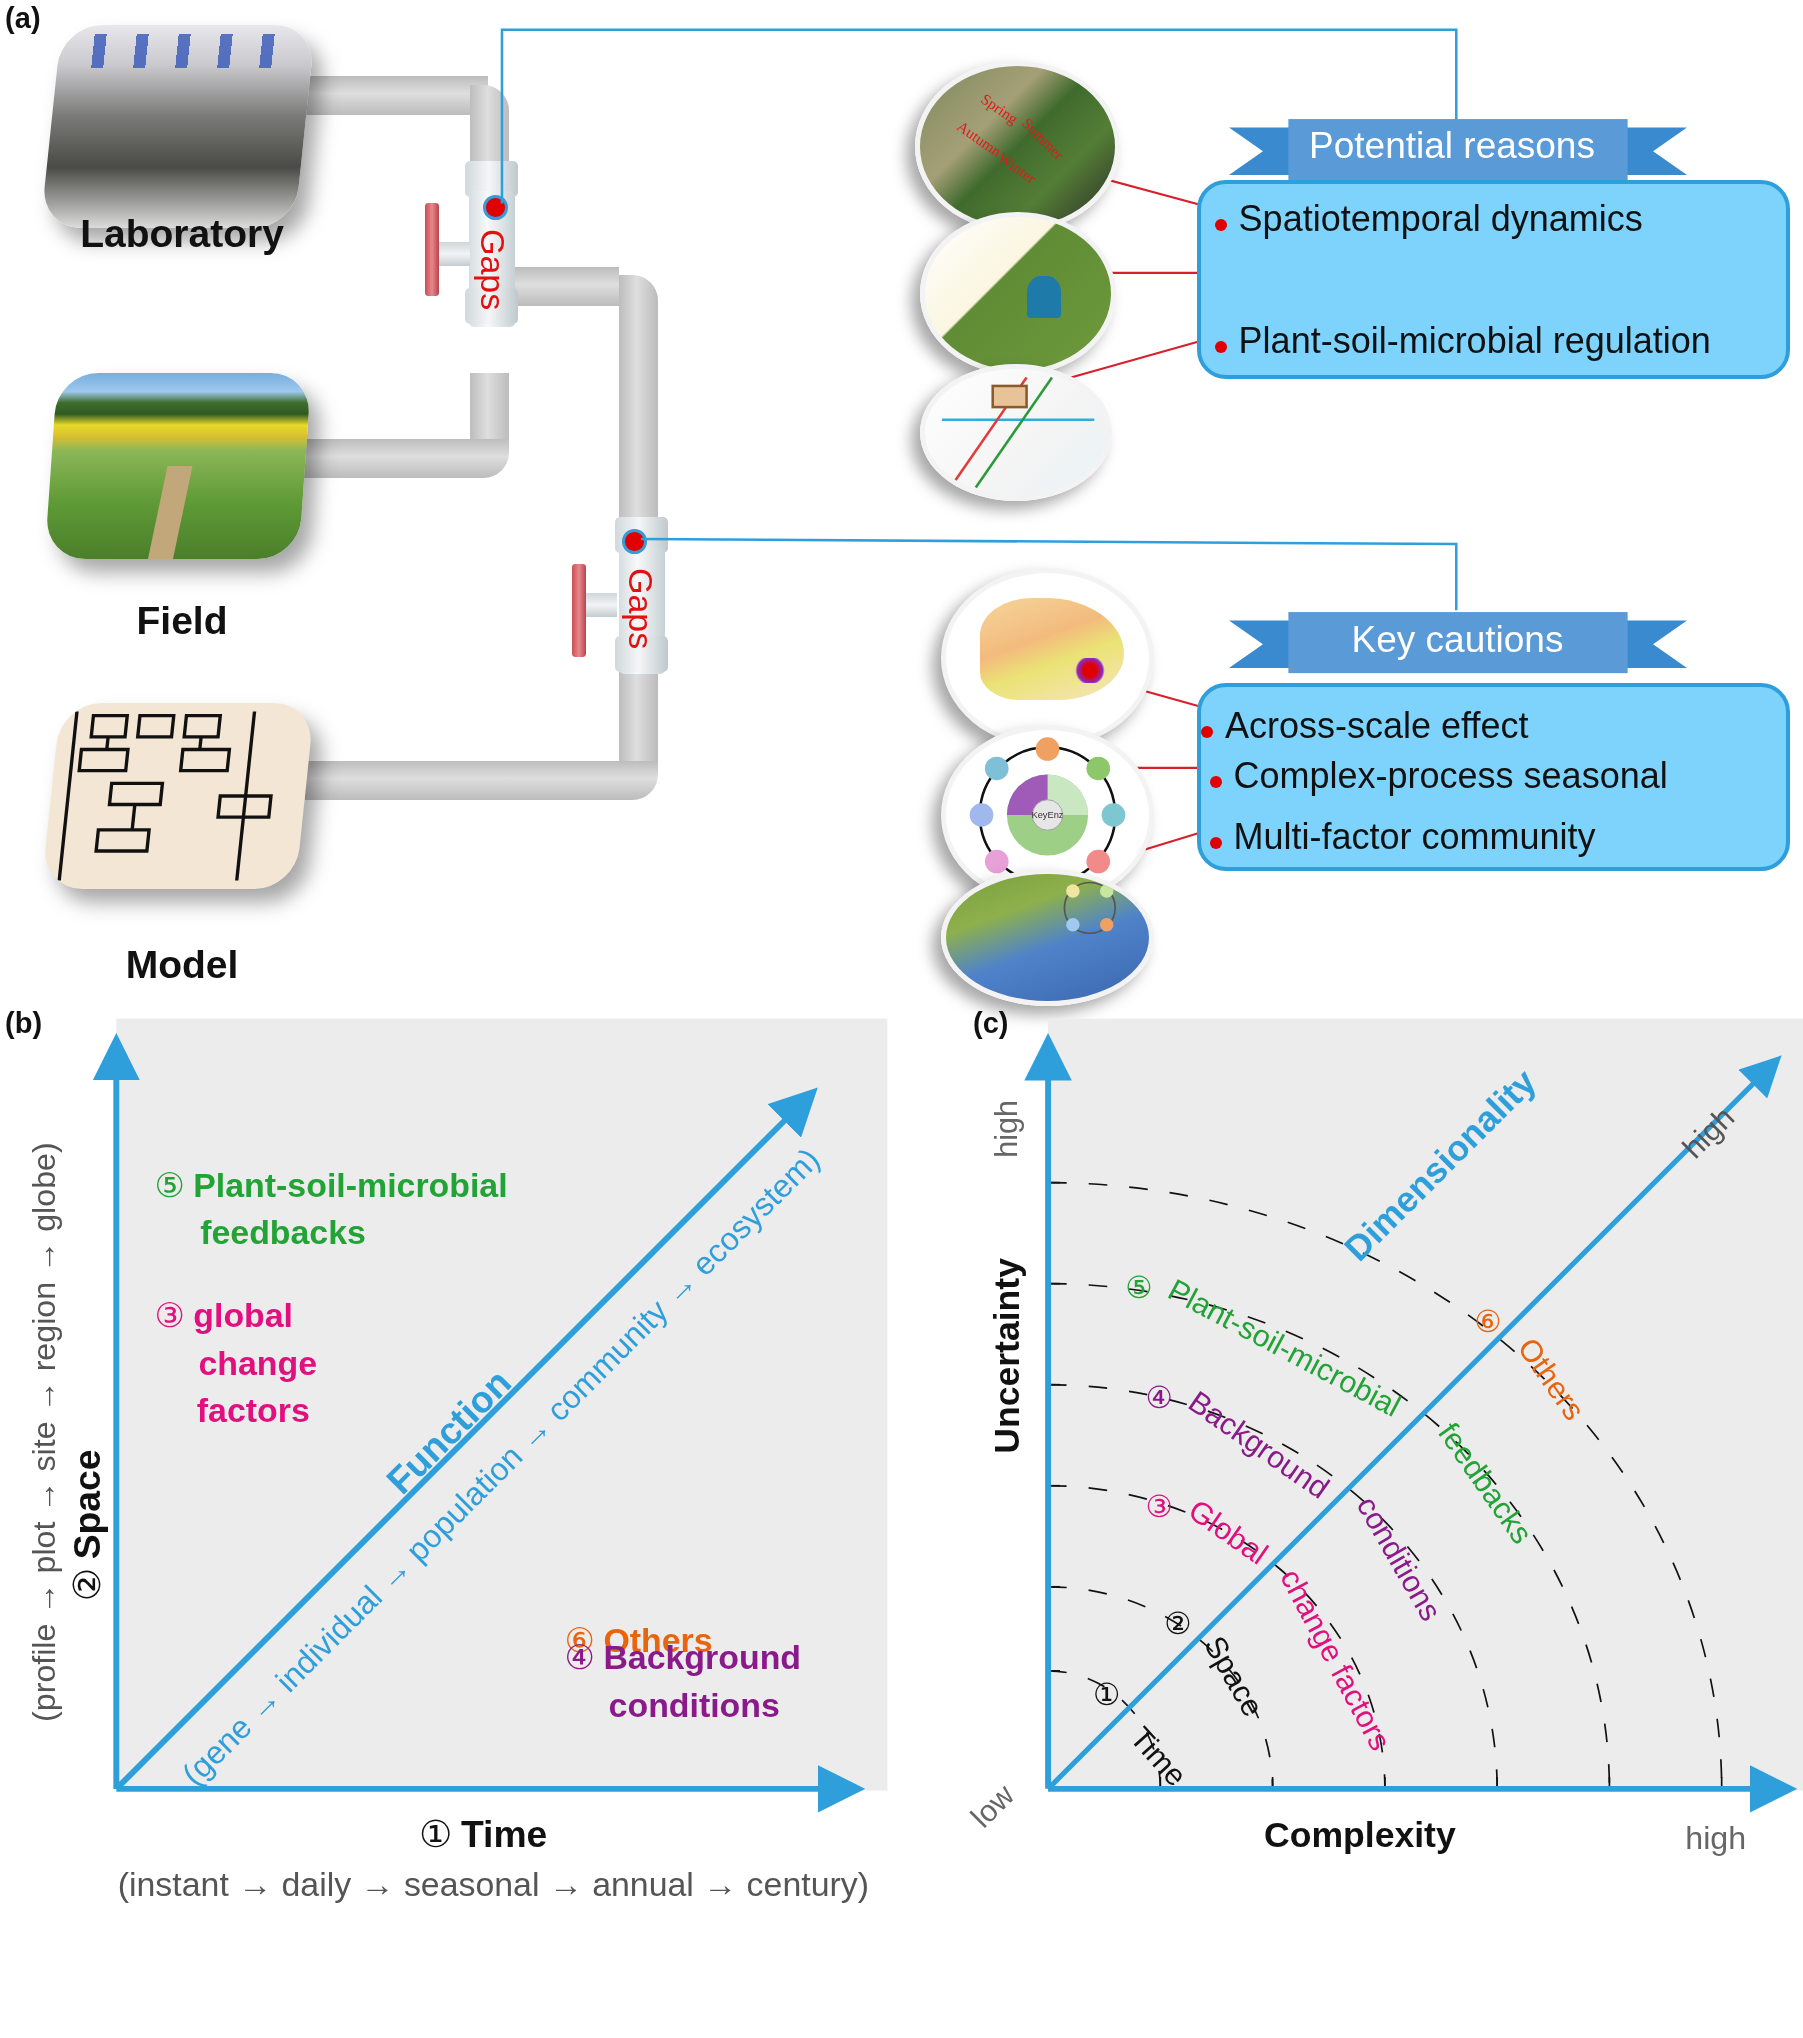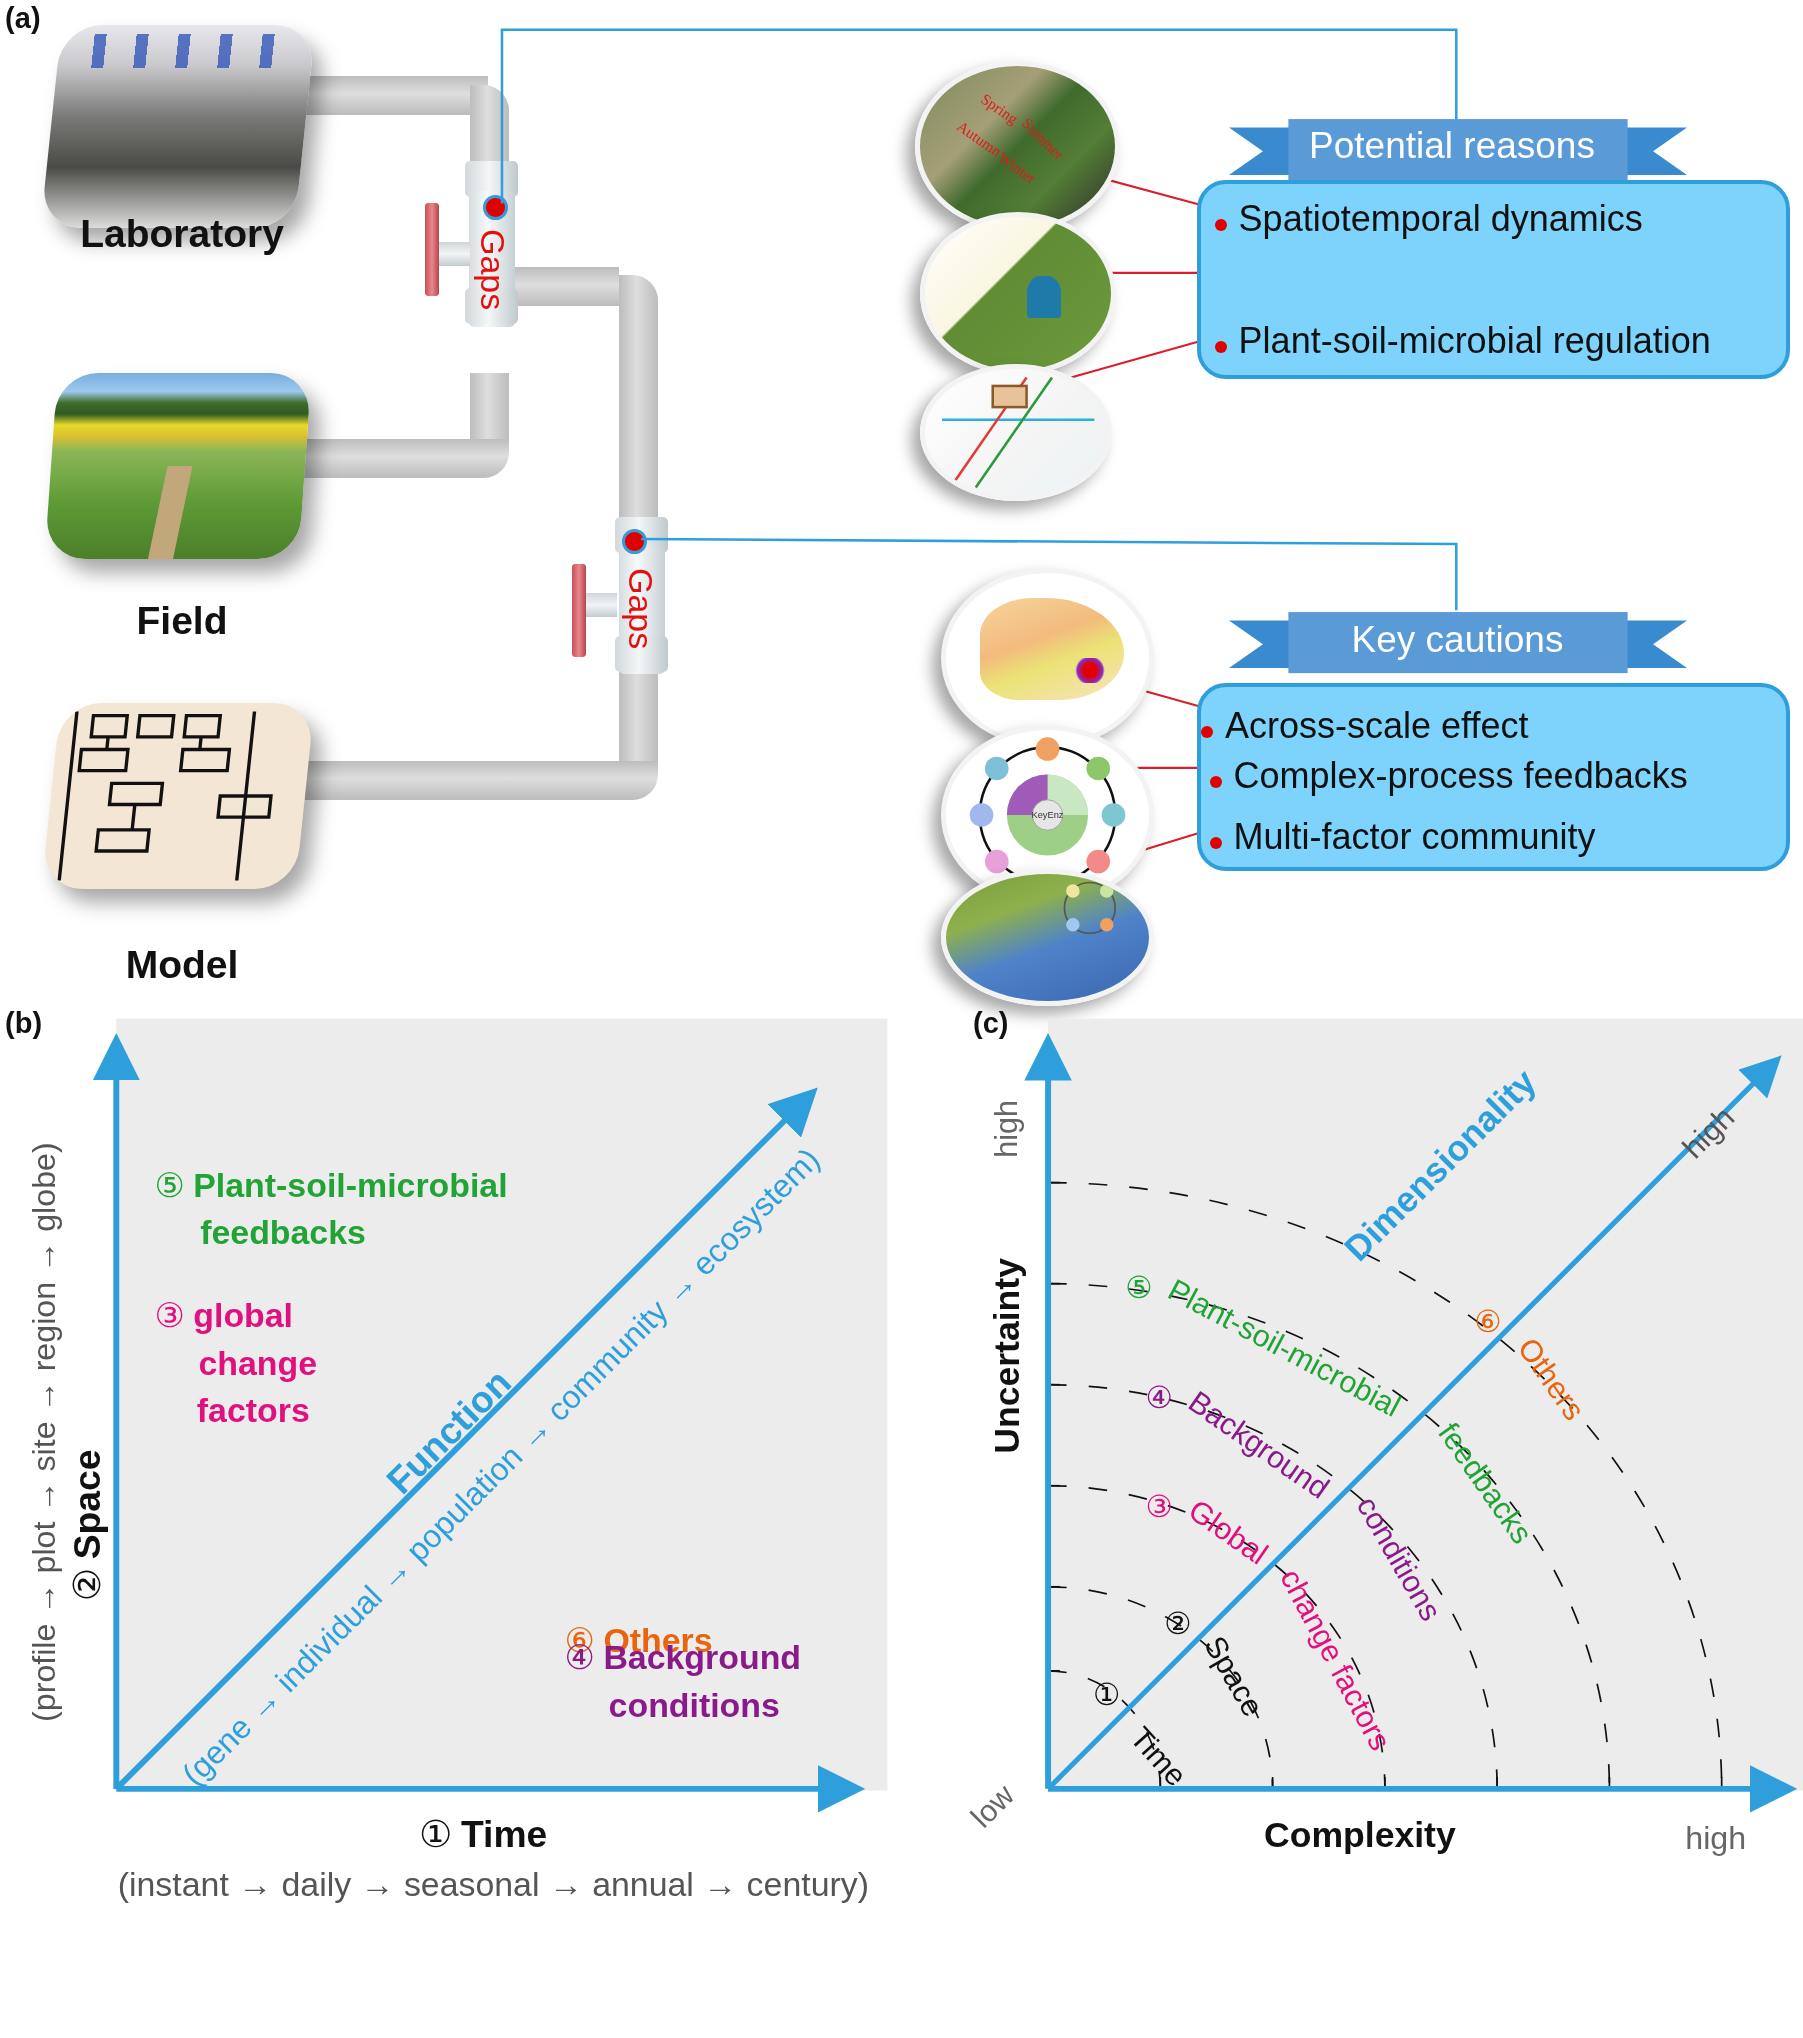--- a/index.html
+++ b/index.html
@@ -169,21 +169,21 @@
 </div>
 
 <svg class="abs" style="left:1229px;top:612px;" width="458" height="68" viewBox="0 0 540 80">
   <polygon points="0,10 80,10 80,66 0,66 40,38" fill="#3a8ad0"></polygon>
   <polygon points="540,10 460,10 460,66 540,66 500,38" fill="#3a8ad0"></polygon>
   <rect x="70" y="0" width="400" height="72" fill="#5a9ad6"></rect>
 </svg>
 <div class="abs ribbon-text" style="left:1288px;top:619px;width:339px;">Key cautions</div>
 <div class="abs box" style="left:1197px;top:683px;width:585px;height:180px;">
   <div class="abs" style="left:0;top:6.8px;margin-top:11px;"><span class="bullet"></span><span class="item" style="margin-left:12px;">Across-scale effect</span></div>
-  <div class="abs" style="left:8.5px;top:68px;"><span class="bullet"></span><span class="item" style="margin-left:12px;">Complex-process feedbacks</span></div>
+  <div class="abs" style="left:8.5px;top:68px;"><span class="bullet"></span><span class="item" style="margin-left:12px;">Complex-process seasonal</span></div>
   <div class="abs" style="left:8.5px;top:129px;"><span class="bullet"></span><span class="item" style="margin-left:12px;">Multi-factor community</span></div>
 </div>
 
 <div class="abs panel-label" style="left:5.1px;top:1007px;">(b)</div>
 <svg class="abs" style="left:0;top:1000px;" width="902" height="1038" viewBox="0 0 1064 1225">
   <defs>
     <marker id="arrB" markerWidth="8" markerHeight="8" refX="5" refY="4" orient="auto" markerUnits="strokeWidth">
       <path d="M0,0 L8,4 L0,8 Z" fill="#2f9fdc"></path>
     </marker>
   </defs>

